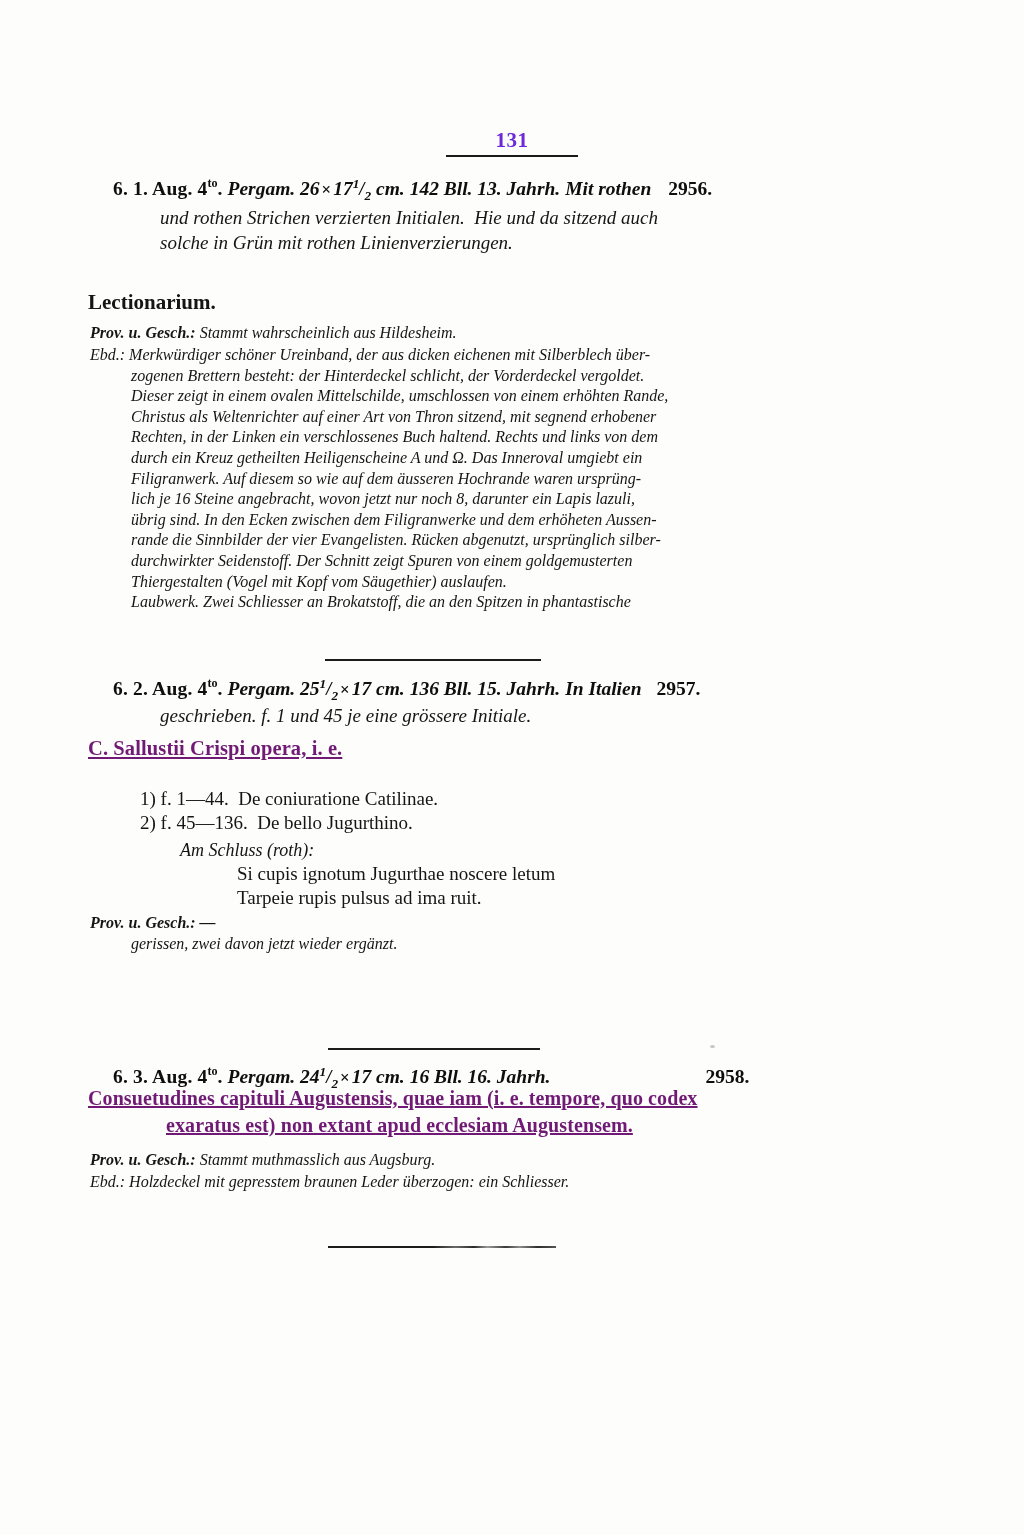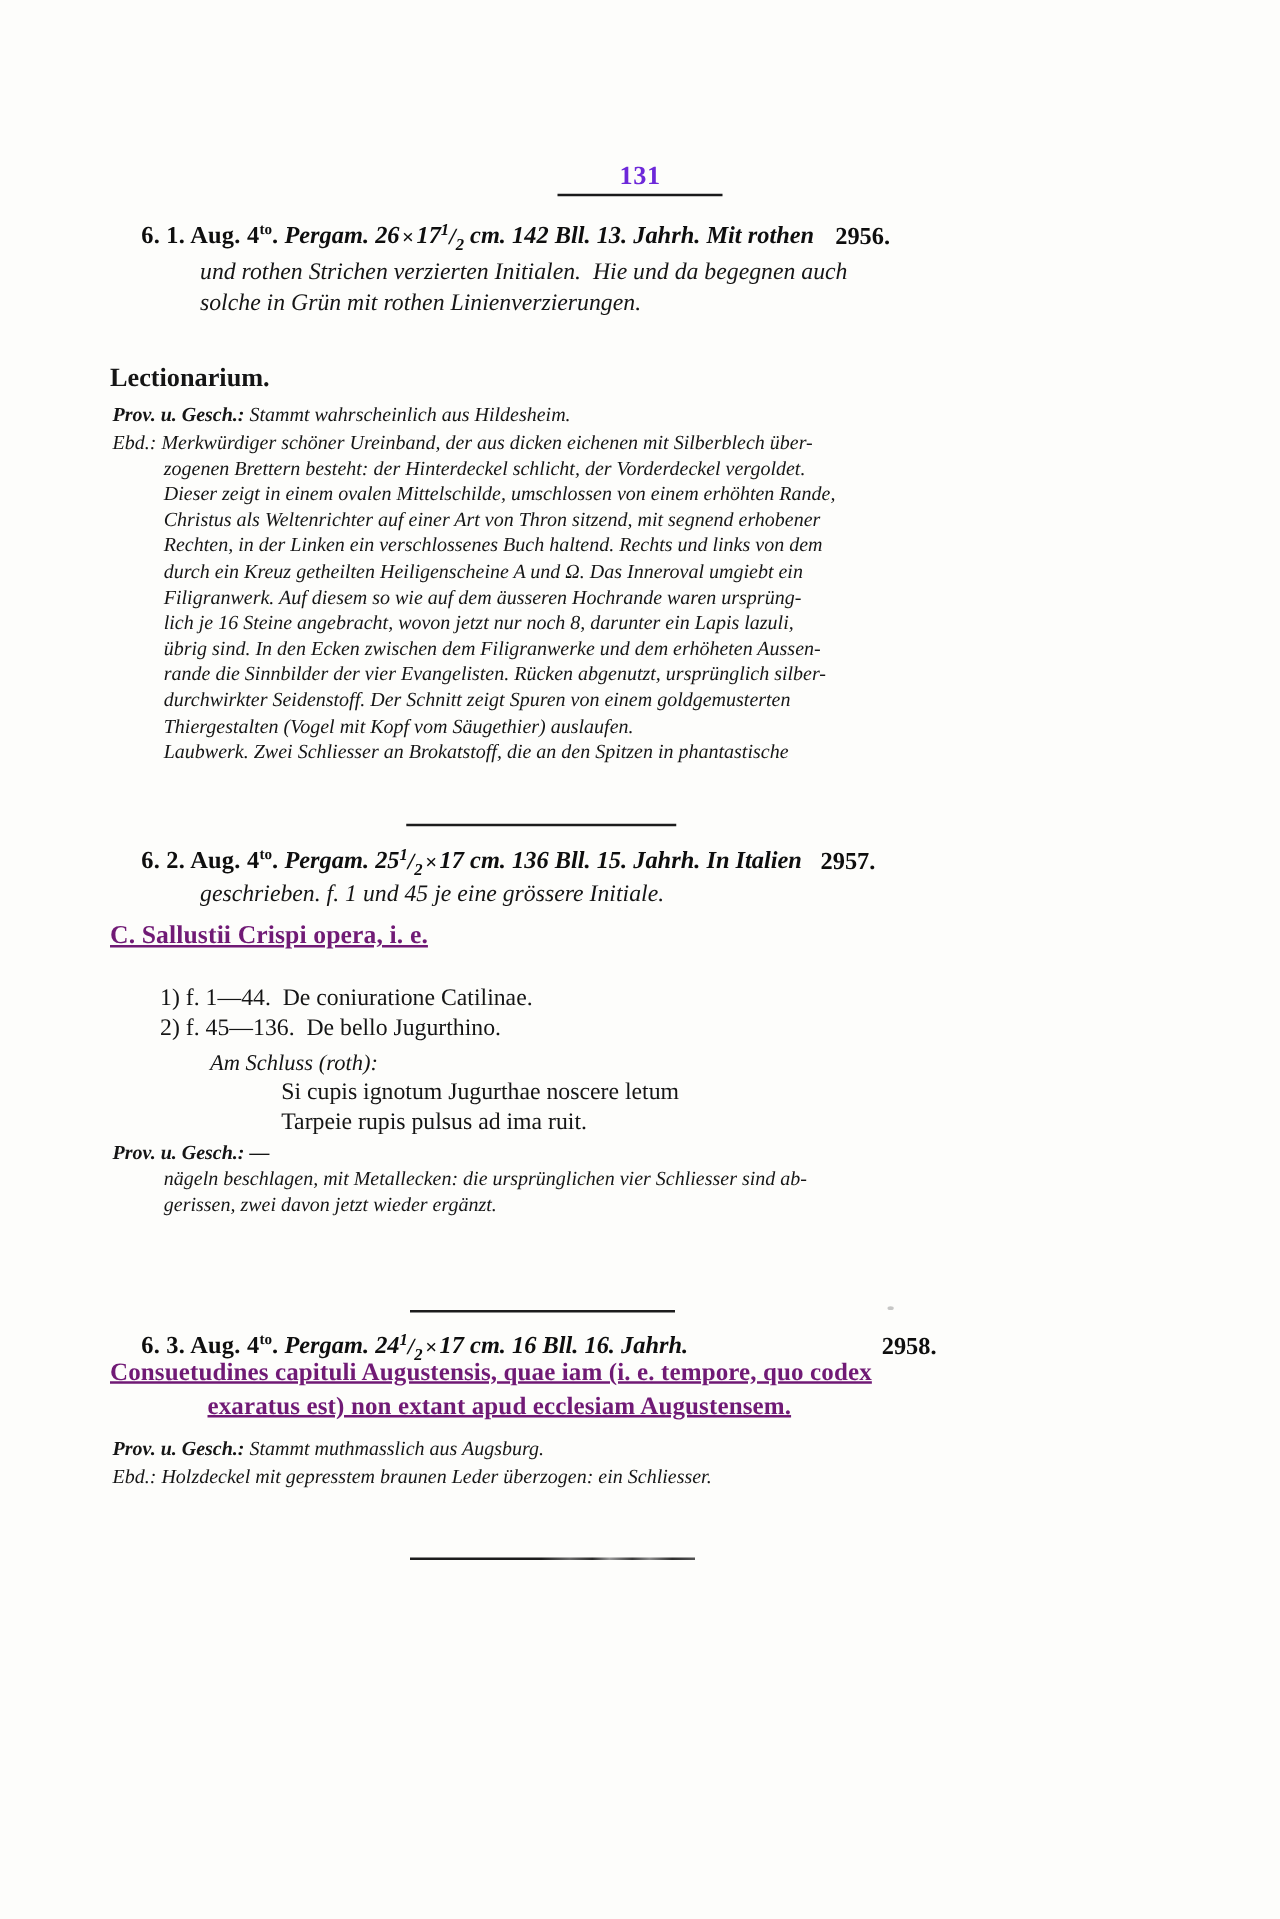--- a/index.html
+++ b/index.html
@@ -117,20 +117,21 @@
     line-height: 20.6px;
     font-style: italic;
     white-space: pre;
   }
 
   
   .rom {
     font-size: 19px;
     line-height: 24px;
     white-space: pre;
+    margin-left: 12px;
   }
 
   
   .sep {
     position: absolute;
     height: 2px;
     background: #1c1c1c;
   }
   .sep.faded {
     background: linear-gradient(to right,
@@ -165,21 +166,21 @@
       <span class="bold-ital">26</span><span class="times">×</span><span class="bold-ital">17</span><span class="frac bold-ital"><sup>1</sup>/<sub>2</sub></span>
       <span class="bold-ital">cm.</span>
       <span class="bold-ital">142 Bll.</span>
       <span class="bold-ital">13. Jahrh.</span>
       <span class="bold-ital">Mit rothen</span>
       <span class="num-right" style="padding-left:12px;">2956.</span>
     </div>
   </div>
 
   <div class="blk" style="left:160px; top:205px; width:800px;">
-    <div class="cont-ital">und rothen Strichen verzierten Initialen.  Hie und da begegnen auch</div>
+    <div class="cont-ital">und rothen Strichen verzierten Initialen.  Hie und da sitzend auch</div>
     <div class="cont-ital">solche in Grün mit rothen Linienverzierungen.</div>
   </div>
 
   <div class="blk" style="left:88px; top:290px;">
     <div class="worktitle-big">Lectionarium.</div>
   </div>
 
   <div class="blk" style="left:90px; top:323px; width:860px;">
     <div class="note"><span class="lbl">Prov. u. Gesch.:</span><span> Stammt wahrscheinlich aus Hildesheim.</span></div>
   </div>
@@ -235,21 +236,20 @@
   <div class="blk" style="left:225px; top:862px; width:760px;">
     <div class="rom">Si cupis ignotum Jugurthae noscere letum</div>
     <div class="rom">Tarpeie rupis pulsus ad ima ruit.</div>
   </div>
 
   <div class="blk" style="left:90px; top:913px; width:860px;">
     <div class="note"><span class="lbl">Prov. u. Gesch.: —</span><span></span></div>
   </div>
 
   <div class="blk" style="left:90px; top:934px; width:880px;">
-    <div class="note-just" style="padding-left:41px;">nägeln beschlagen, mit Metallecken: die ursprünglichen vier Schliesser sind ab-</div>
     <div class="note-just" style="padding-left:41px;">gerissen, zwei davon jetzt wieder ergänzt.</div>
   </div>
 
   <div class="sep" style="left:328px; top:1048px; width:212px;"></div>
   <div class="speck" style="left:710px; top:1045px; width:5px; height:3px;"></div>
 
   <div class="blk" style="left:113px; top:1060px; width:880px;">
     <div class="headline">
       <span class="bold-rom">6. 3. Aug. 4</span><sup class="to">to</sup><span class="bold-rom">.</span>
       <span class="bold-ital">Pergam.</span>

